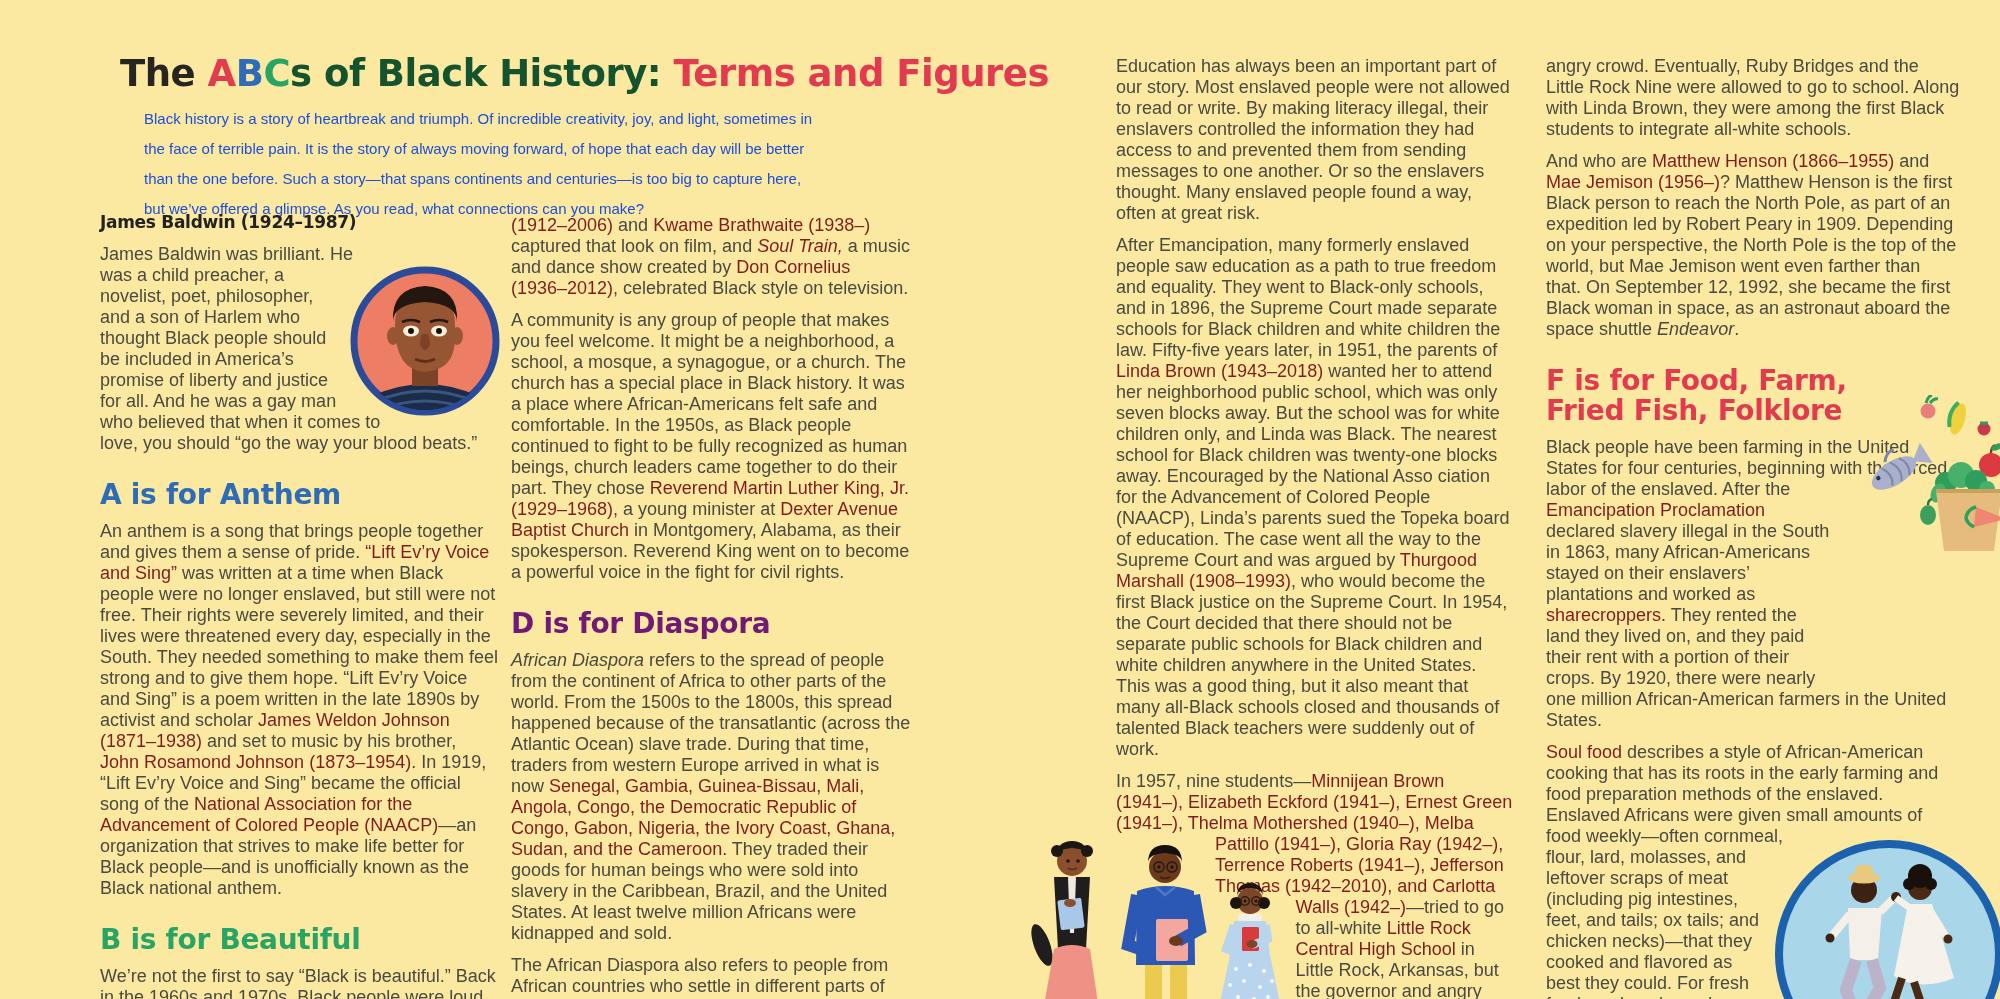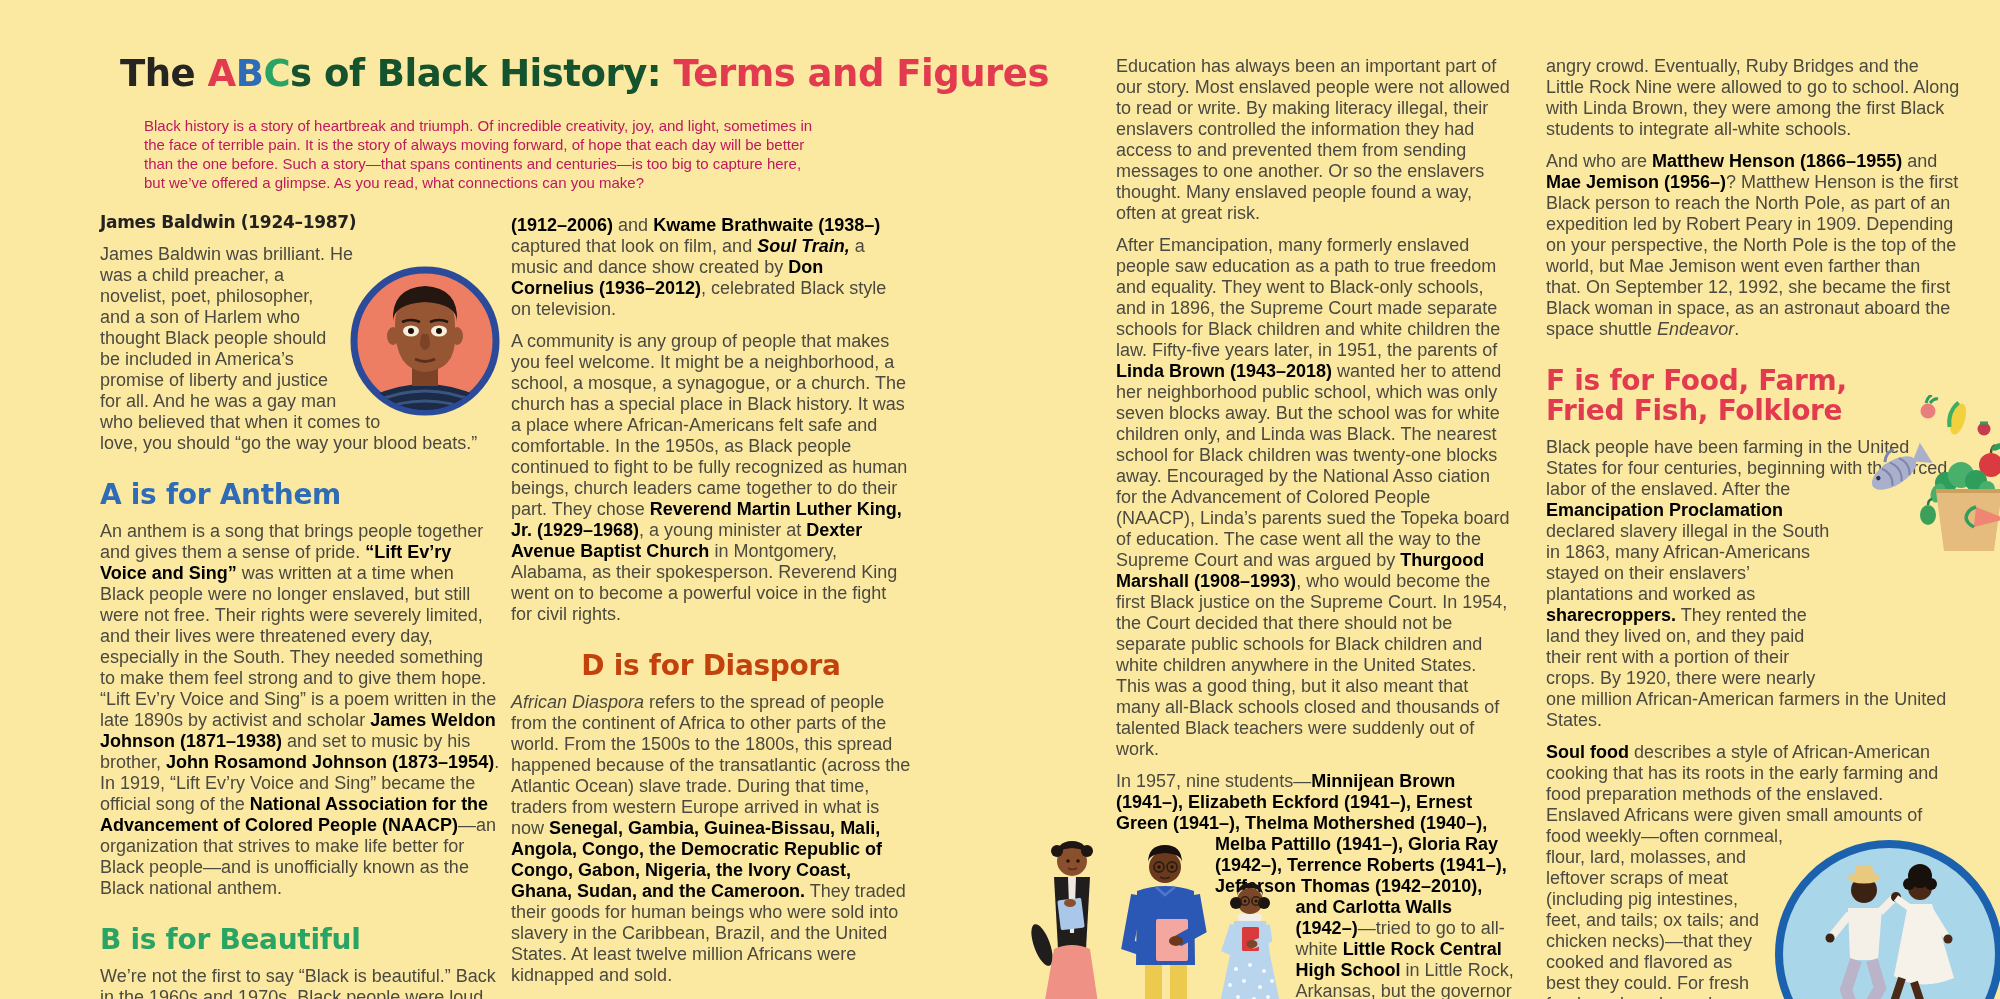--- a/index.html
+++ b/index.html
@@ -1,29 +1,29 @@
 <!DOCTYPE html>
 <html><head>
 <meta charset="utf-8">
 <style>
   html,body{margin:0;padding:0;}
   .spread{position:relative;width:2000px;height:999px;background:#fbe9a2;overflow:hidden;
           font-family:"Liberation Sans",sans-serif;color:#4b4940;}
   .col{position:absolute;}
   .body-text{font-size:18px;line-height:21px;color:#4b4940;margin:0 0 11px 0;text-align:left;}
-  .rich .b{font-weight:700;color:#000000;}
+  .rich .b{font-weight:400;color:#7f1d1d;}
   .rich .i{font-style:italic;}
   .page-title{position:absolute;left:120px;top:52px;font-size:37px;font-weight:700;
               font-family:"DejaVu Sans",sans-serif;letter-spacing:-0.5px;white-space:nowrap;}
-  .intro{position:absolute;left:144px;top:116px;width:672px;font-size:15px;line-height:19px;color:#be185d;}
+  .intro{position:absolute;left:144px;top:104px;width:672px;font-size:15px;line-height:30px;color:#1d4ed8;}
   .h-name{font-family:"DejaVu Sans",sans-serif;font-weight:700;font-size:17px;color:#232220;
           margin:0 0 12px 0;letter-spacing:-0.3px;}
   .h-letter{font-family:"DejaVu Sans",sans-serif;font-weight:700;font-size:28px;margin:26px 0 11px 0;
             letter-spacing:-0.3px;line-height:1.08;white-space:pre-line;}
-  .c-red{color:#e23a4f;} .c-blue{color:#2e6cb8;} .c-green{color:#28a465;} .c-black{color:#c2410c;text-align:center;}
+  .c-red{color:#e23a4f;} .c-blue{color:#2e6cb8;} .c-green{color:#28a465;} .c-black{color:#701a75;}
   .first{margin-top:0;}
   .portrait-float{float:right;width:150px;height:150px;margin:22px 0 10px 12px;shape-outside:circle(50%);}
   .students-spacer{float:left;width:212px;height:350px;
      shape-outside:polygon(0% 24%,42% 24%,42% 40%,80% 40%,80% 100%,0% 100%);shape-margin:10px;}
   .students-art{position:absolute;left:-88px;top:66px;width:300px;height:232px;}
   .food-spacer{float:right;width:128px;height:250px;shape-outside:inset(60px 0 0 10px);shape-margin:8px;}
   .food-art{position:absolute;right:-46px;top:-42px;width:152px;height:172px;}
   .broom-spacer{float:right;width:196px;height:336px;
      shape-outside:circle(118px at 98px 218px);shape-margin:8px;}
   .broom-art{position:absolute;right:-50px;top:96px;width:242px;height:242px;}

